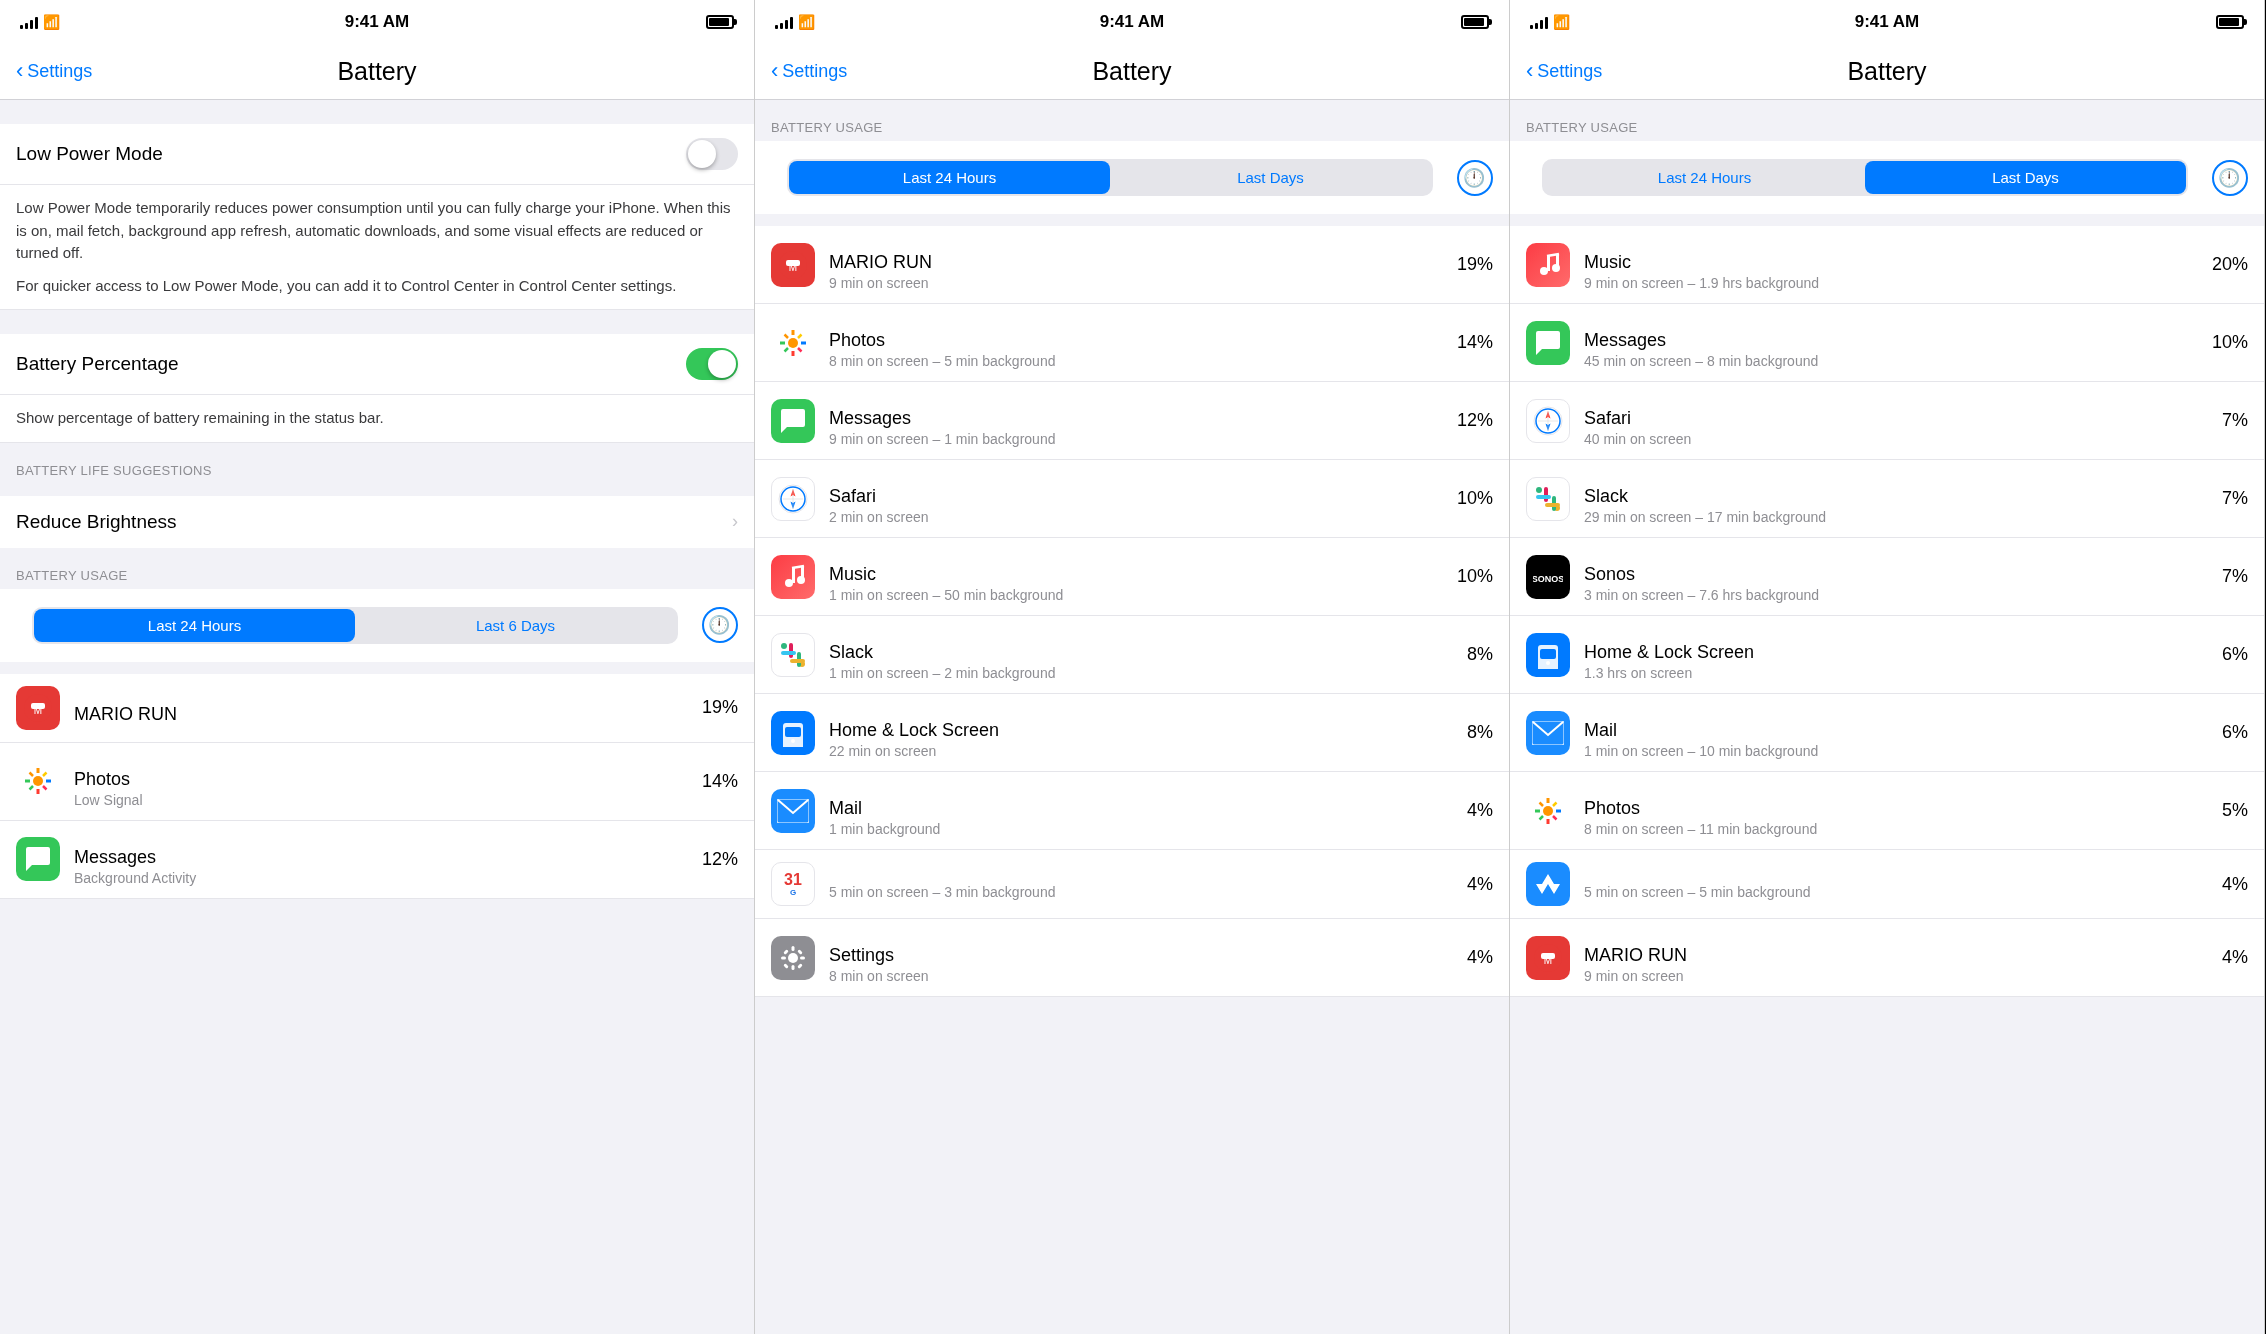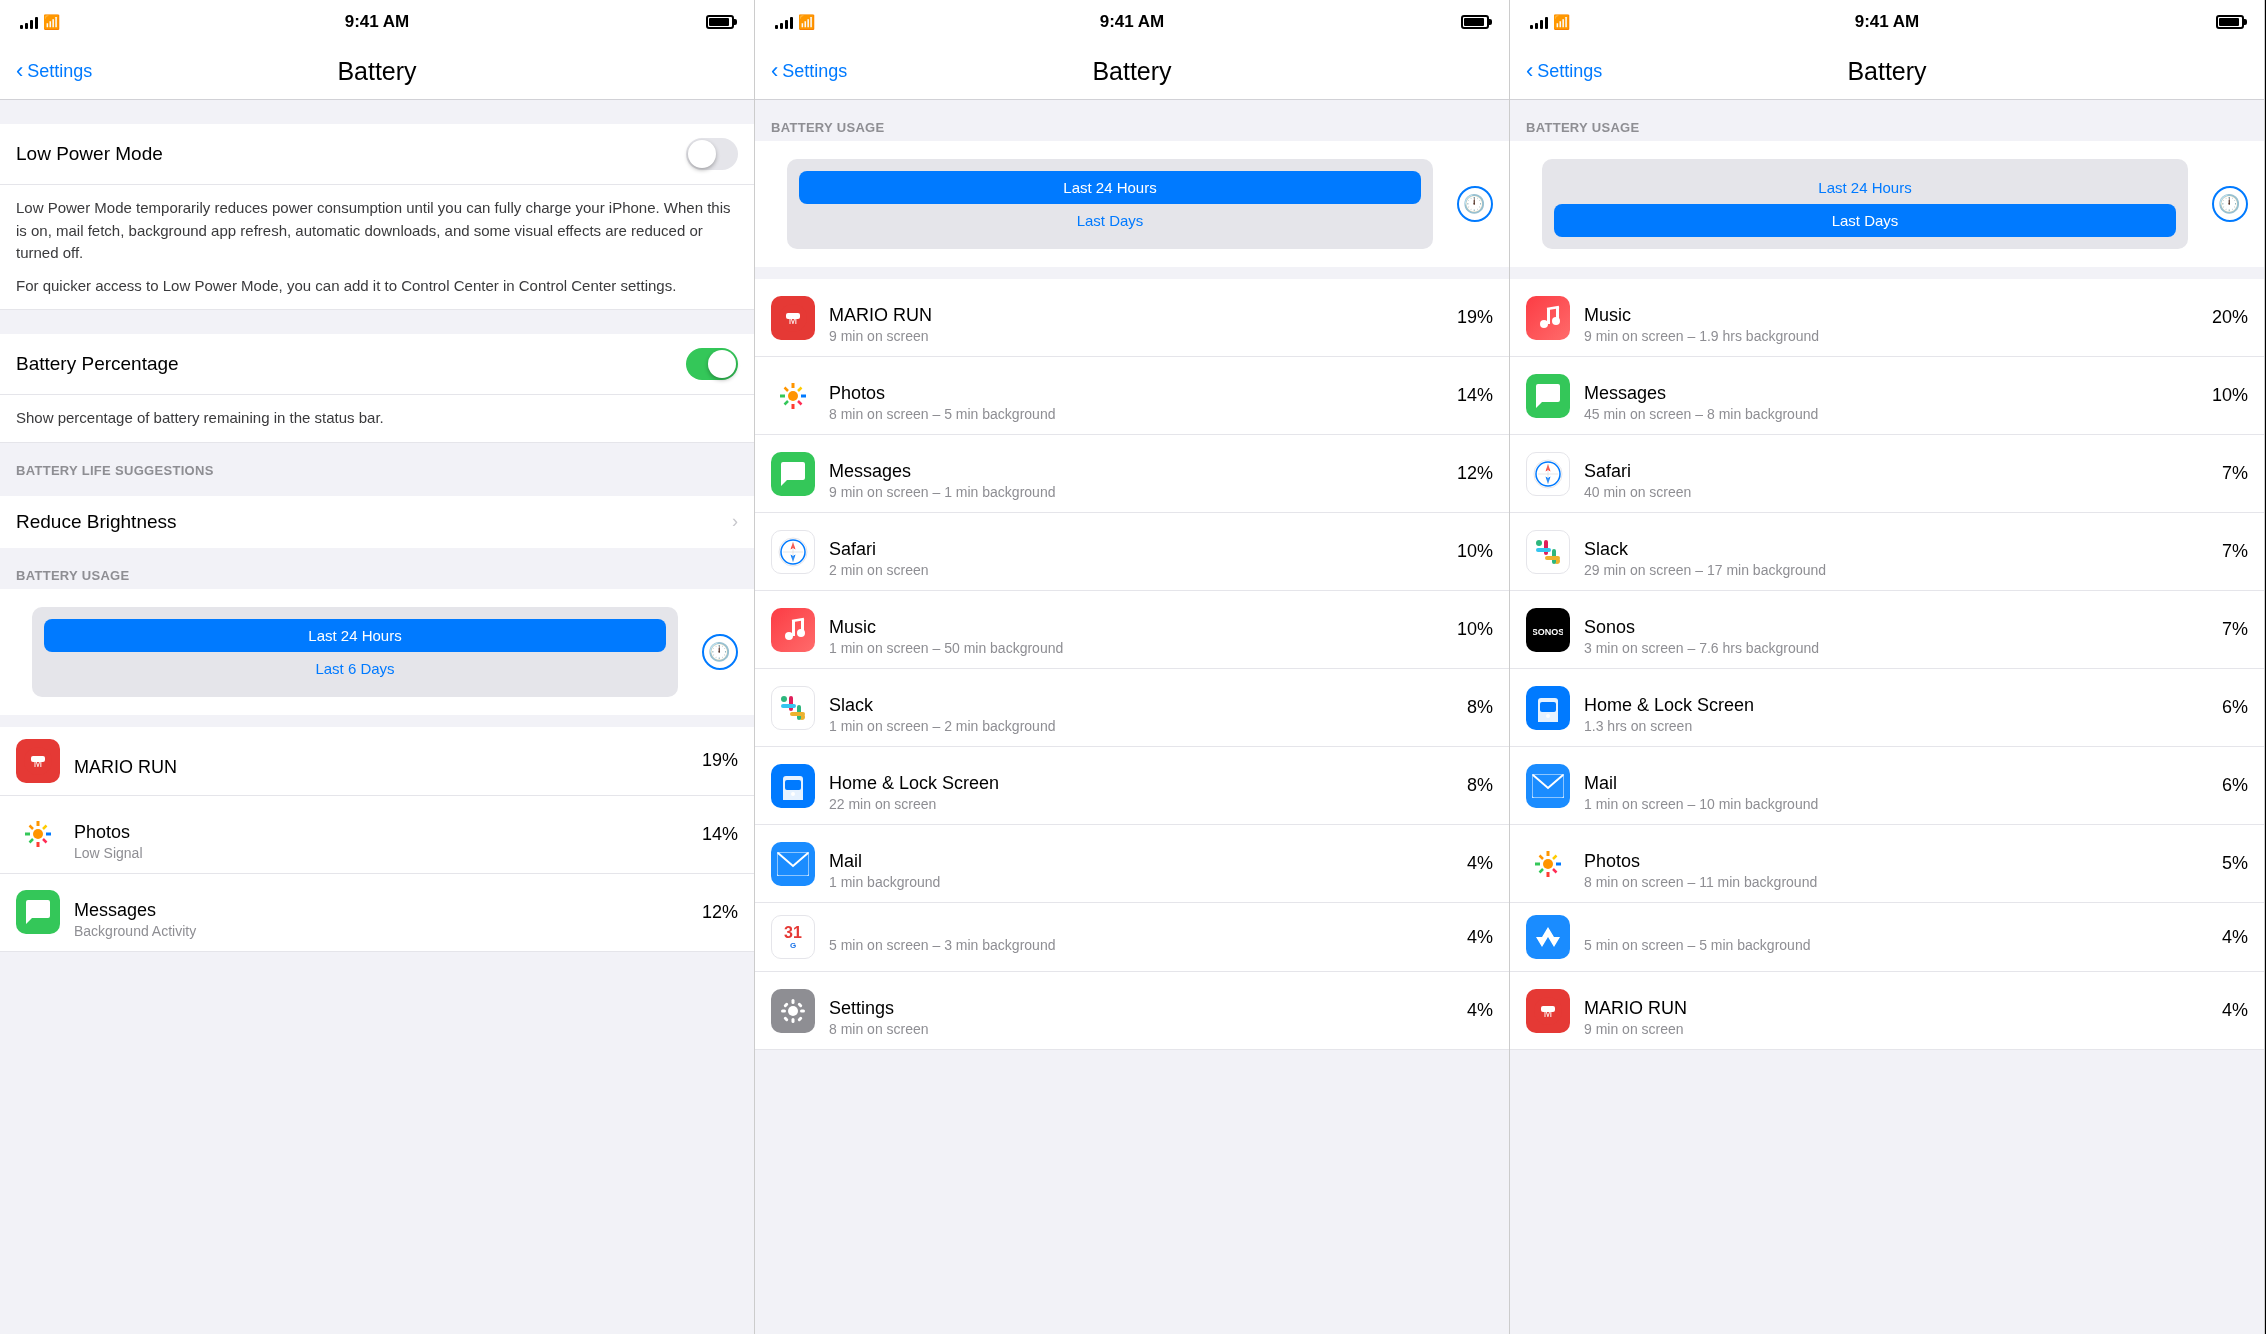--- a/index.html
+++ b/index.html
@@ -193,41 +193,40 @@
       box-shadow: 0 2px 4px rgba(0,0,0,0.3);
       transition: left 0.2s;
     }
     .toggle.off .toggle-knob { left: 2px; }
     .toggle.on .toggle-knob { left: 22px; }
 
     
     .section-header {
       padding: 8px 16px 6px;
       font-size: 13px;
-      font-weight: 700;
+      font-weight: 400;
       color: #8e8e93;
       letter-spacing: 0.3px;
       text-transform: uppercase;
     }
 
     
     .chevron {
       color: #c7c7cc;
       font-size: 18px;
     }
 
     
     .segment-control {
       display: flex;
       background: #e5e5ea;
       border-radius: 10px;
-      padding: 12px;
+      padding: 2px;
       margin: 10px 16px;
       position: relative;
-      flex-direction: column;
     }
     .segment-btn {
       flex: 1;
       text-align: center;
       padding: 8px 0;
       font-size: 15px;
       border-radius: 8px;
       cursor: pointer;
       font-weight: 500;
     }

